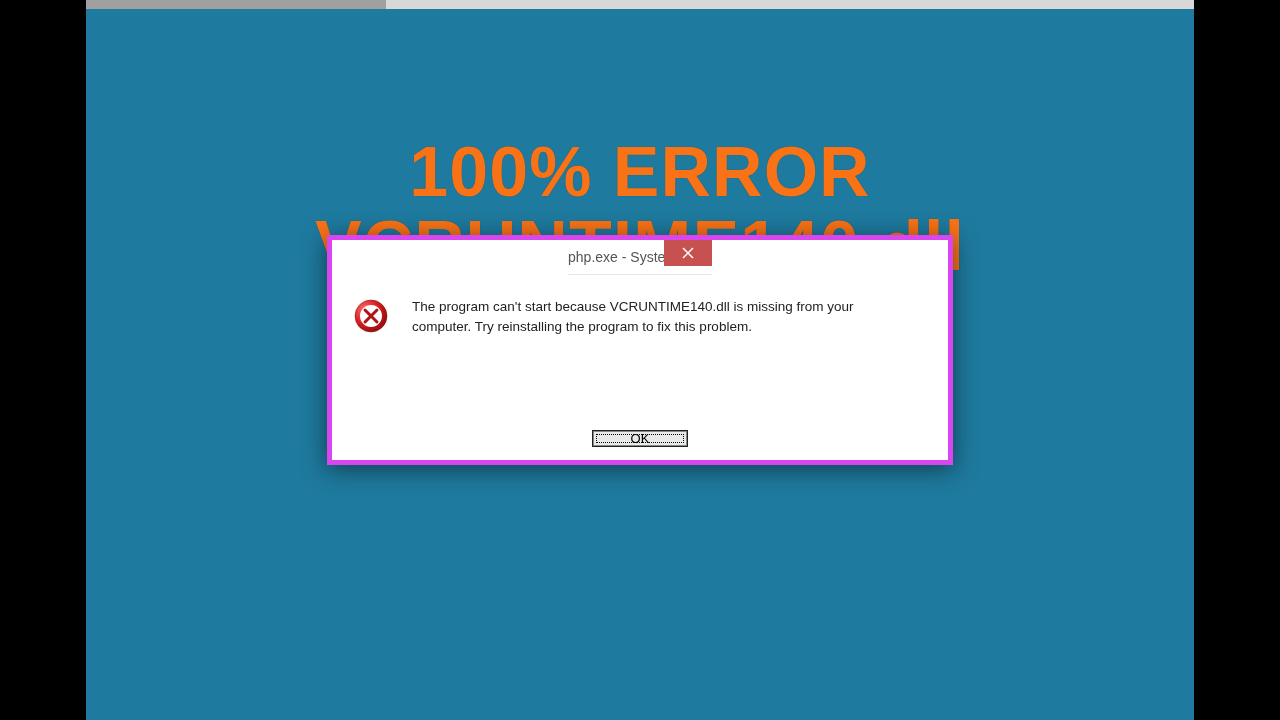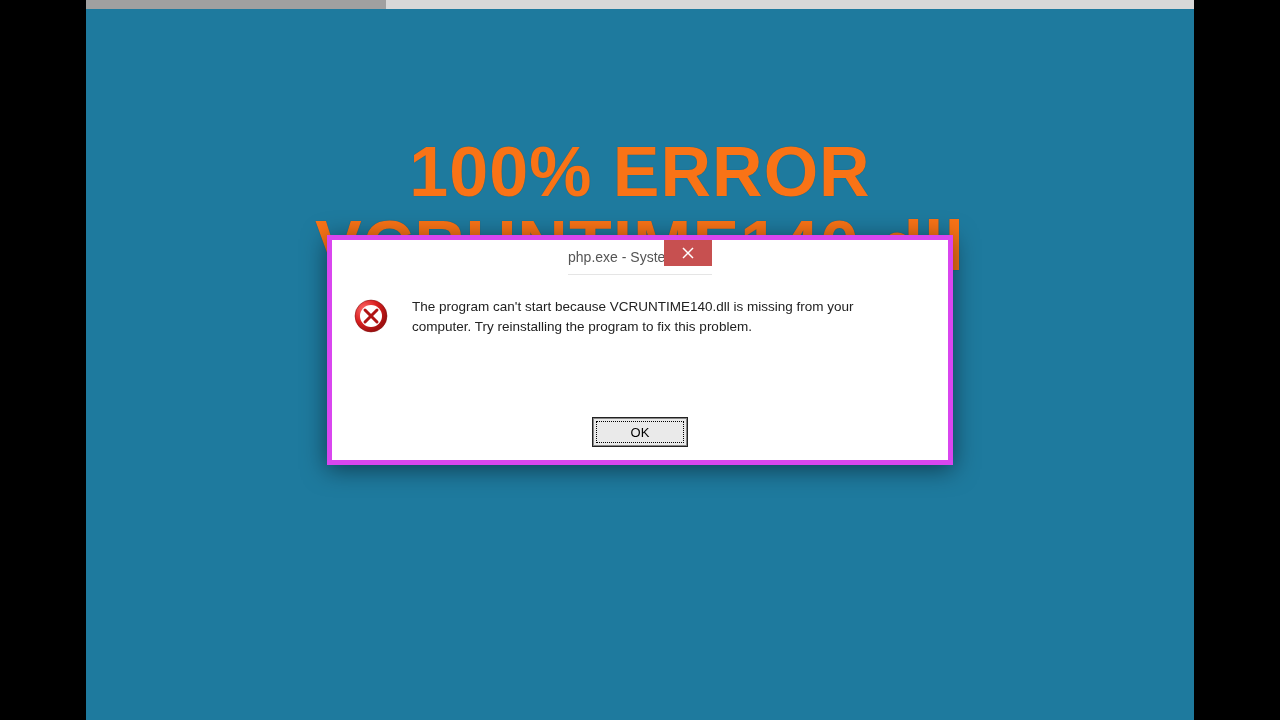--- a/index.html
+++ b/index.html
@@ -112,21 +112,21 @@
       line-height: 1.45;
       padding-right: 20px;
     }
     .dialog-footer {
       padding: 0 14px 14px 14px;
       display: flex;
       justify-content: flex-end;
     }
     .ok-btn {
       width: 94px;
-      height: 28px;
+      height: 15px;
       background: #eaeaea;
       border: 1px solid #888;
       outline: 1px dotted #000;
       outline-offset: -4px;
       box-shadow: 0 0 0 1px #222;
       font-size: 13px;
       color: #000;
       display: flex;
       align-items: center;
       justify-content: center;

